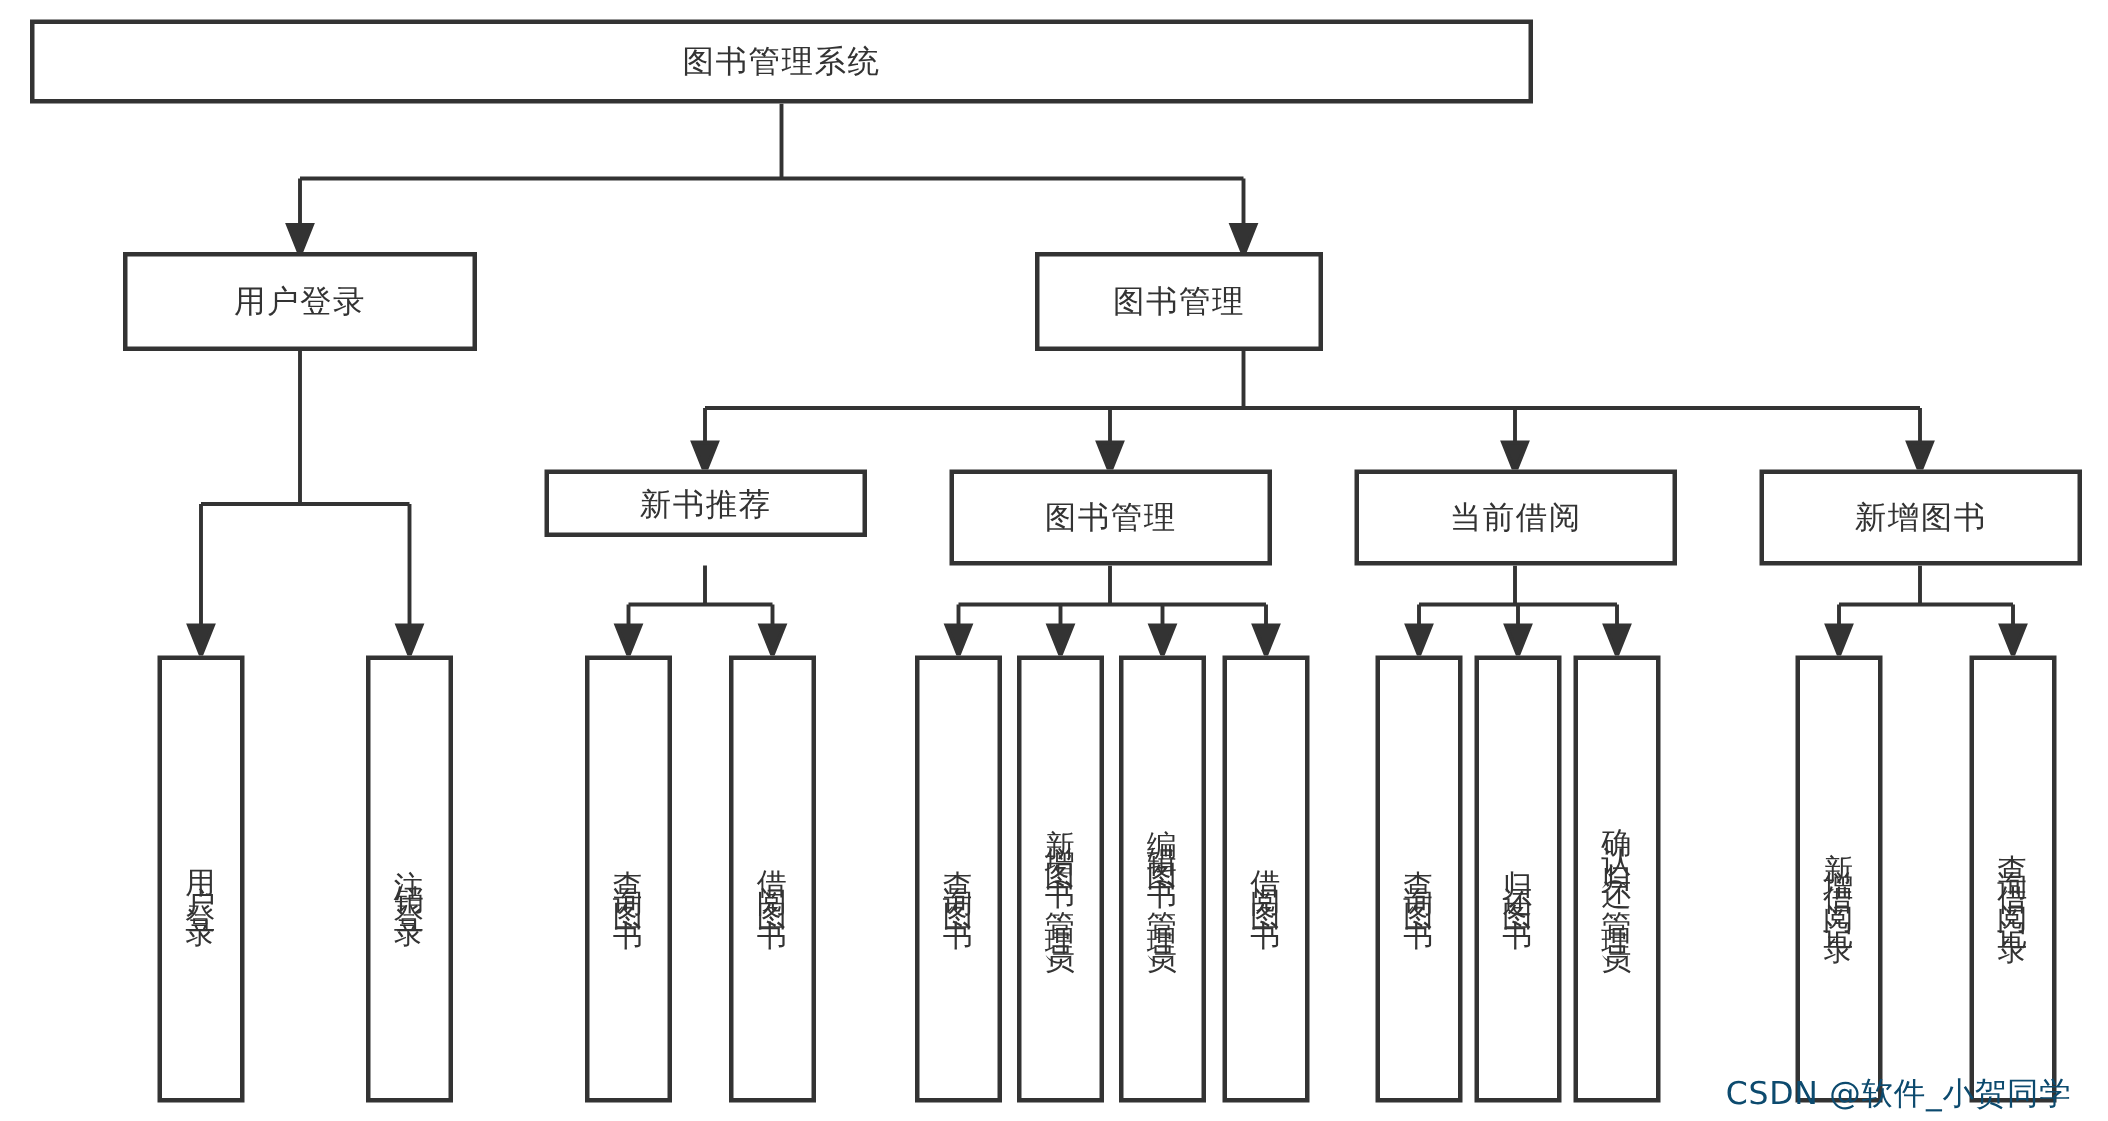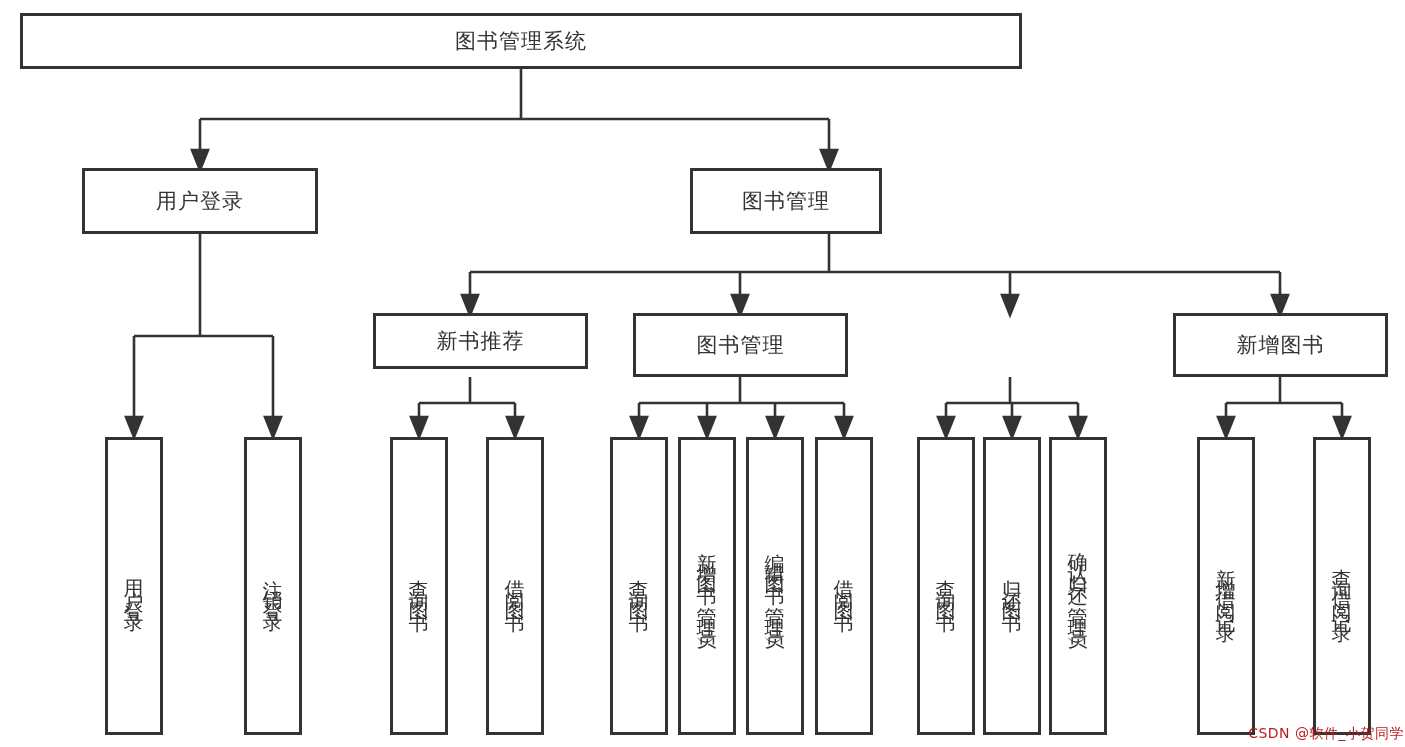--- a/index.html
+++ b/index.html
@@ -33,24 +33,24 @@
   .leaf .v-label{
     writing-mode:vertical-rl;
     text-orientation:mixed;
     font-size:20px;
     letter-spacing:11px;
     line-height:1;
     white-space:nowrap;
   }
   .watermark{
     position:absolute;
-    right:1px;
+    right:24px;
     bottom:4px;
-    font-size:14px;
-    color:#b91c1c;
+    font-size:21px;
+    color:#0c4a6e;
     letter-spacing:0.5px;
     z-index:5;
     white-space:nowrap;
   }
 </style>
 </head>
 <body>
 
 <div class="canvas">
 
@@ -120,25 +120,28 @@
     <span class="h-label">图书管理系统</span>
   </div>
 
   <div class="node" style="left:82px;top:168px;width:236px;height:66px">
     <span class="h-label">用户登录</span>
   </div>
   <div class="node" style="left:690px;top:168px;width:192px;height:66px">
     <span class="h-label">图书管理</span>
   </div>
 
-  <div class="node" style="left:373px;top:313px;width:215px;height:56px">
+  <div class="node" style="left:363px;top:313px;width:215px;height:45px">
     <span class="h-label">新书推荐</span>
   </div>
   <div class="node" style="left:633px;top:313px;width:215px;height:64px">
     <span class="h-label">图书管理</span>
+  </div>
+  <div class="node" style="left:903px;top:313px;width:215px;height:64px">
+    <span class="h-label">当前借阅</span>
   </div>
   <div class="node" style="left:1173px;top:313px;width:215px;height:64px">
     <span class="h-label">新增图书</span>
   </div>
 
   <div class="node leaf" style="left:105px;top:437px;width:58px;height:298px">
     <span class="v-label">用户登录</span>
   </div>
   <div class="node leaf" style="left:244px;top:437px;width:58px;height:298px">
     <span class="v-label">注销登录</span>

